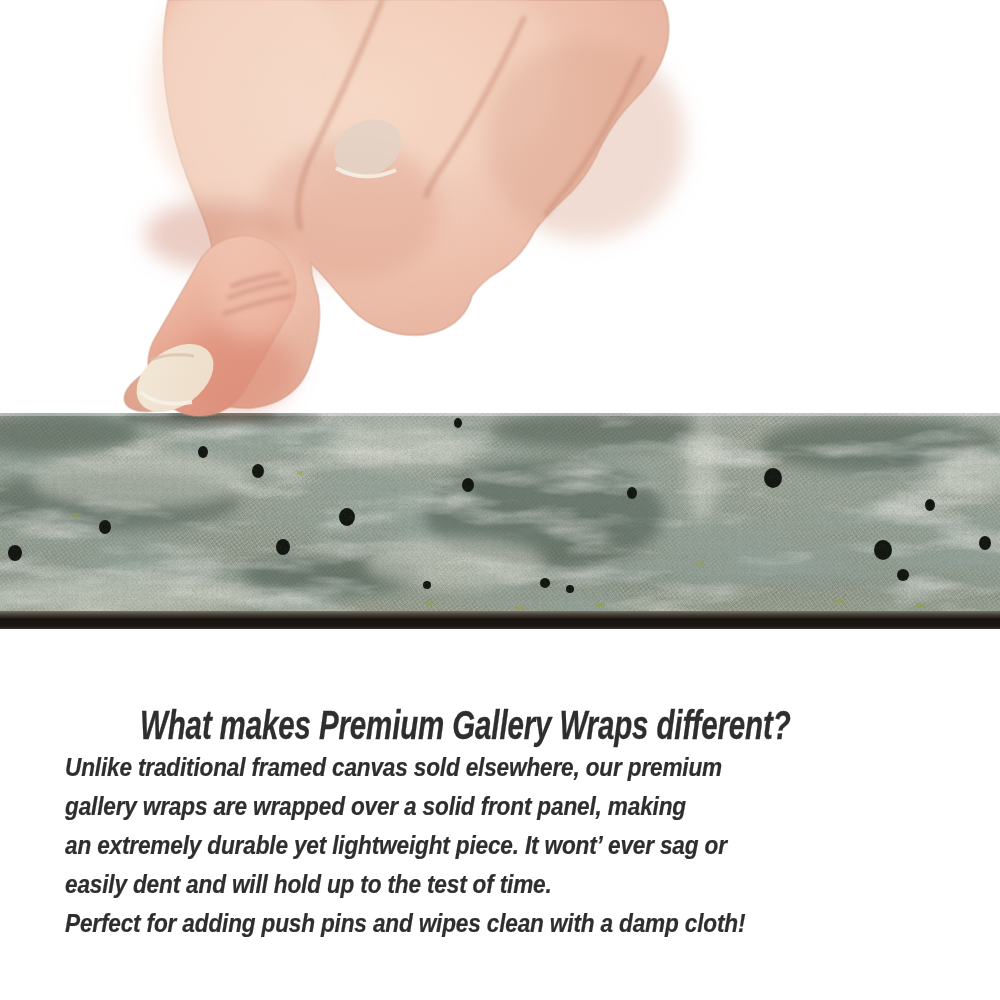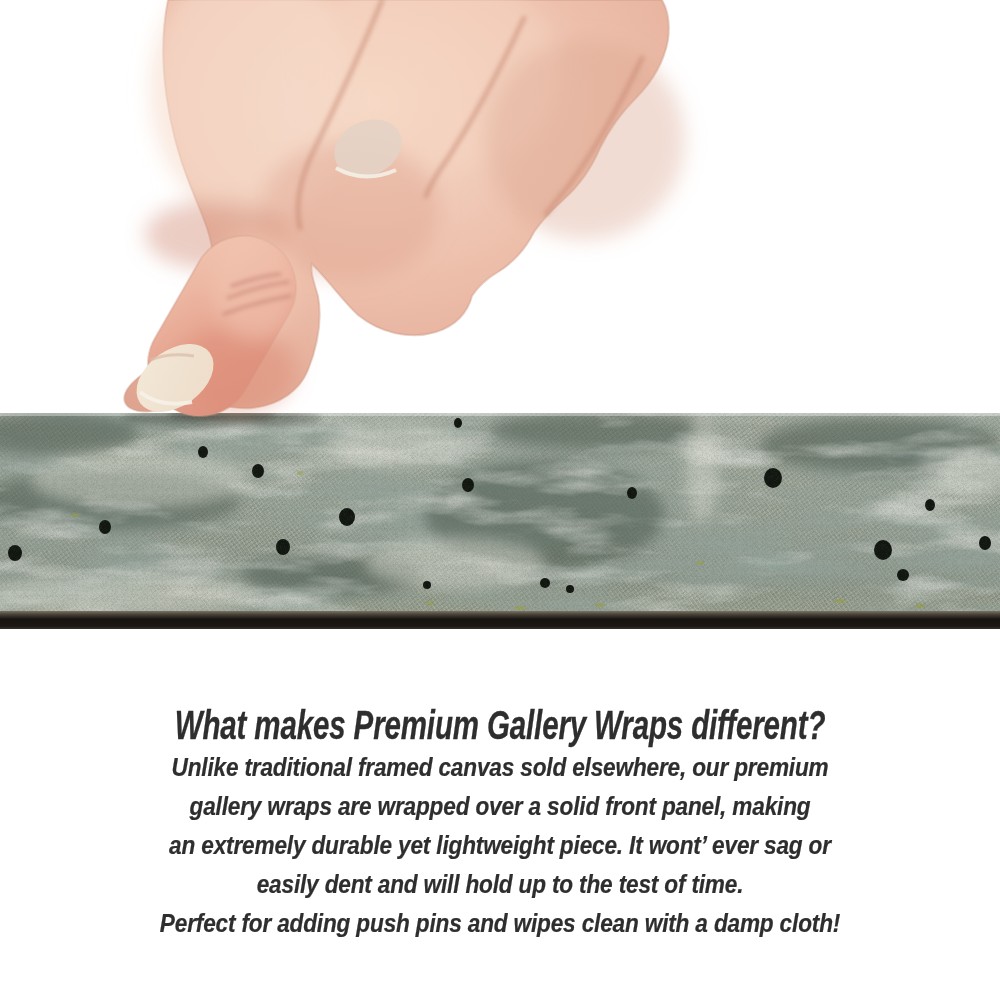--- a/index.html
+++ b/index.html
@@ -14,21 +14,21 @@
   
   .strip{
     position:absolute;top:413px;left:0;width:1000px;height:216px;z-index:1;
     background:
       repeating-linear-gradient(55deg, rgba(255,255,255,.14) 0 1px, rgba(0,0,0,0) 1px 3.5px),
       repeating-linear-gradient(145deg, rgba(40,52,44,.13) 0 1px, rgba(0,0,0,0) 1px 3.5px),
       linear-gradient(180deg,#b4b8ac 0%,#a2a89b 6%,var(--canvas-base,#9aa295) 45%,#8f978a 78%,#99a08f 92%,#9a9f8e 100%);
   }
   .strip svg{position:absolute;top:0;left:0;}
   
-  .caption{position:absolute;left:0;top:702px;width:1000px;text-align:center;z-index:4;
+  .caption{position:absolute;left:0;top:702px;width:1000px;text-align:left;z-index:4;
            color:var(--text,#2e2e2e);font-style:italic;}
   .headline{
     font-size:41px;line-height:46px;font-weight:600;letter-spacing:-0.2px;
     transform:scaleX(.72);transform-origin:50% 50%;
     -webkit-text-stroke:.3px currentColor;white-space:nowrap;
   }
   .bodytext{
     margin-top:0px;font-size:26px;line-height:39px;font-weight:600;letter-spacing:-0.2px;
     transform:scaleX(.87);transform-origin:50% 0%;
     -webkit-text-stroke:.2px currentColor;

